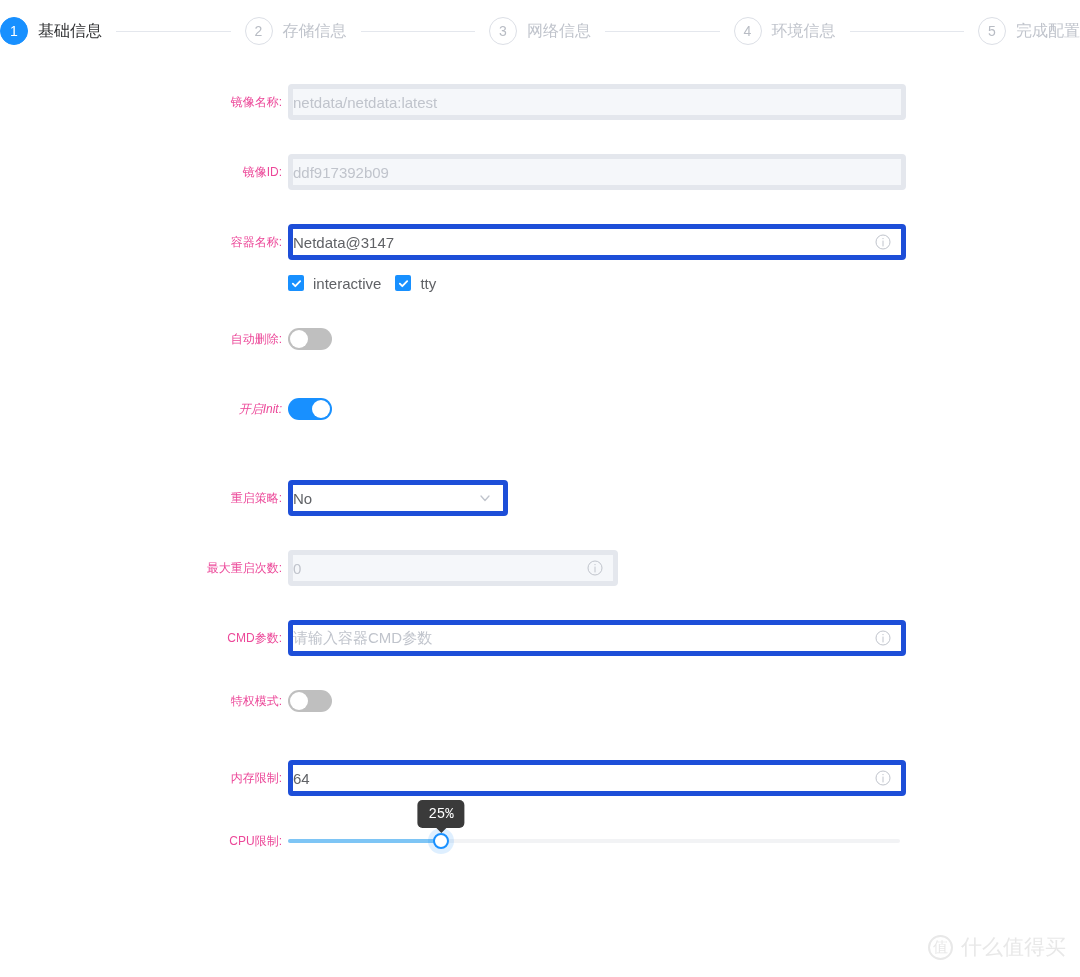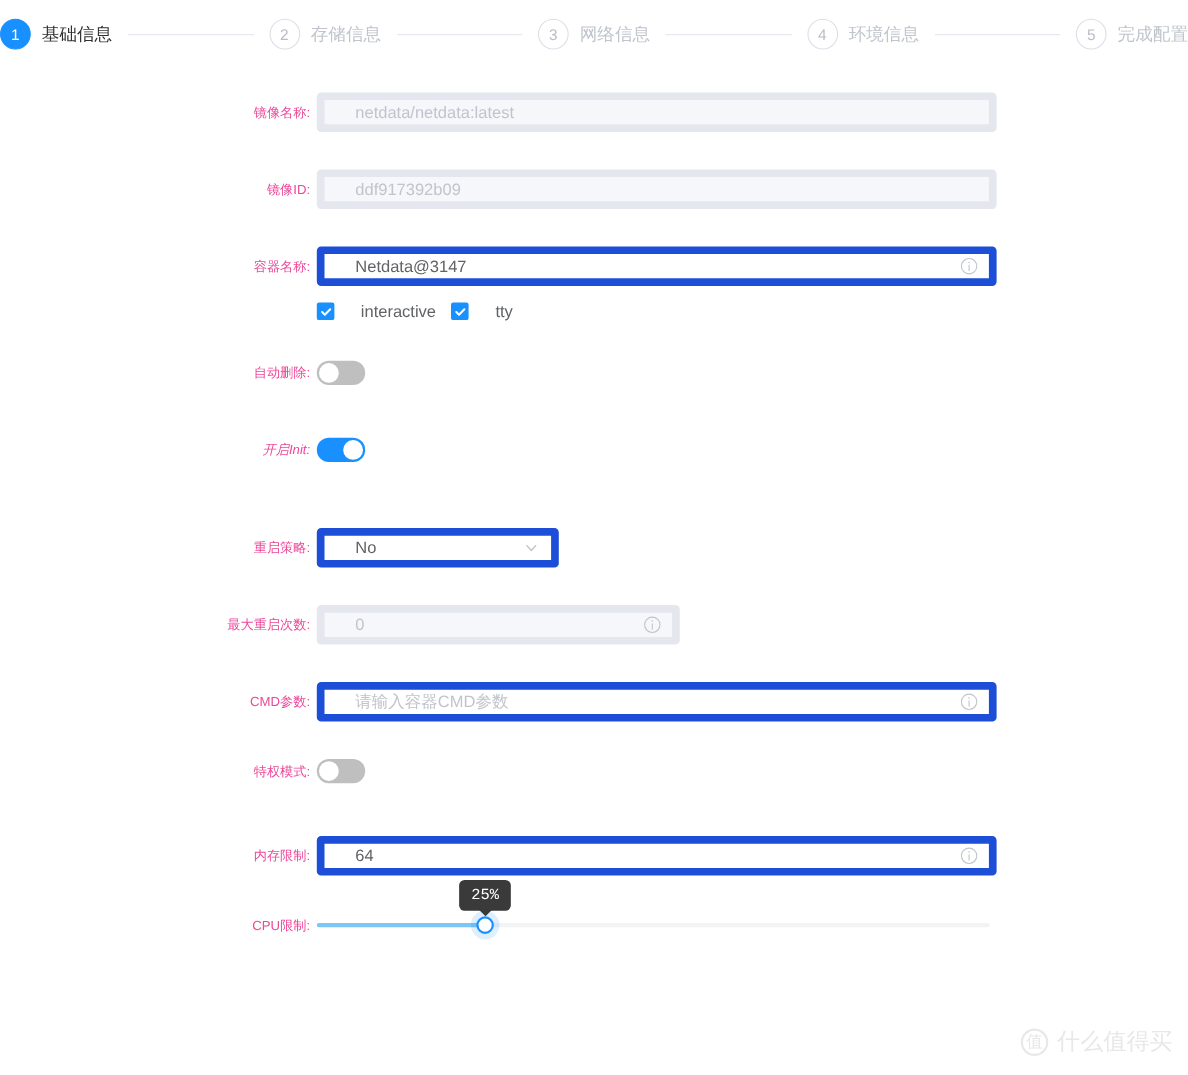--- a/index.html
+++ b/index.html
@@ -33,22 +33,22 @@
   .form { position: absolute; left: 0; top: 62px; width: 1080px; }
   .row { display: flex; align-items: center; height: 36px; margin-bottom: 34px; }
   .row.tight { margin-bottom: 12px; }
   .label {
     width: 288px; text-align: right; padding-right: 6px;
     font-size: 12px; color: #ec4899; white-space: nowrap; flex: 0 0 288px;
   }
   .control { position: relative; flex: 1 1 auto; }
 
   .input {
-    position: relative; height: 36px; border: 7px solid #1d4ed8; border-radius: 4px;
-    background: #ffffff; display: flex; align-items: center; padding: 0 28px;
+    position: relative; height: 36px; border: 5px solid #1d4ed8; border-radius: 4px;
+    background: #ffffff; display: flex; align-items: center; padding: 0 0;
     font-size: 15px; color: #606266;
   }
   .input.disabled { background: #f5f7fa; border-color: #e4e7ed; color: #c0c4cc; }
   .input .value { color: #606266; }
   .input.disabled .value { color: #c0c4cc; }
   .input .placeholder { color: #c0c4cc; }
   .w-big { width: 618px; }
   .w-mid { width: 330px; }
   .w-sel { width: 220px; }
 
@@ -56,21 +56,21 @@
     position: absolute; right: 10px; top: 50%; transform: translateY(-50%);
     width: 16px; height: 16px; color: #c0c4cc;
   }
   .chev {
     position: absolute; right: 11px; top: 50%; transform: translateY(-50%);
     width: 14px; height: 14px; color: #c0c4cc;
   }
 
   
   .checks { display: flex; align-items: center; gap: 14px; height: 22px; }
-  .check { display: flex; align-items: center; gap: 24px; }
+  .check { display: flex; align-items: center; gap: 9px; }
   .box {
     width: 16px; height: 16px; border-radius: 2px; background: #1890ff;
     display: flex; align-items: center; justify-content: center;
   }
   .box svg { width: 11px; height: 11px; color: #ffffff; }
   .check-label { font-size: 15px; color: #606266; }
 
   
   .switch {
     width: 44px; height: 22px; border-radius: 11px; position: relative;

